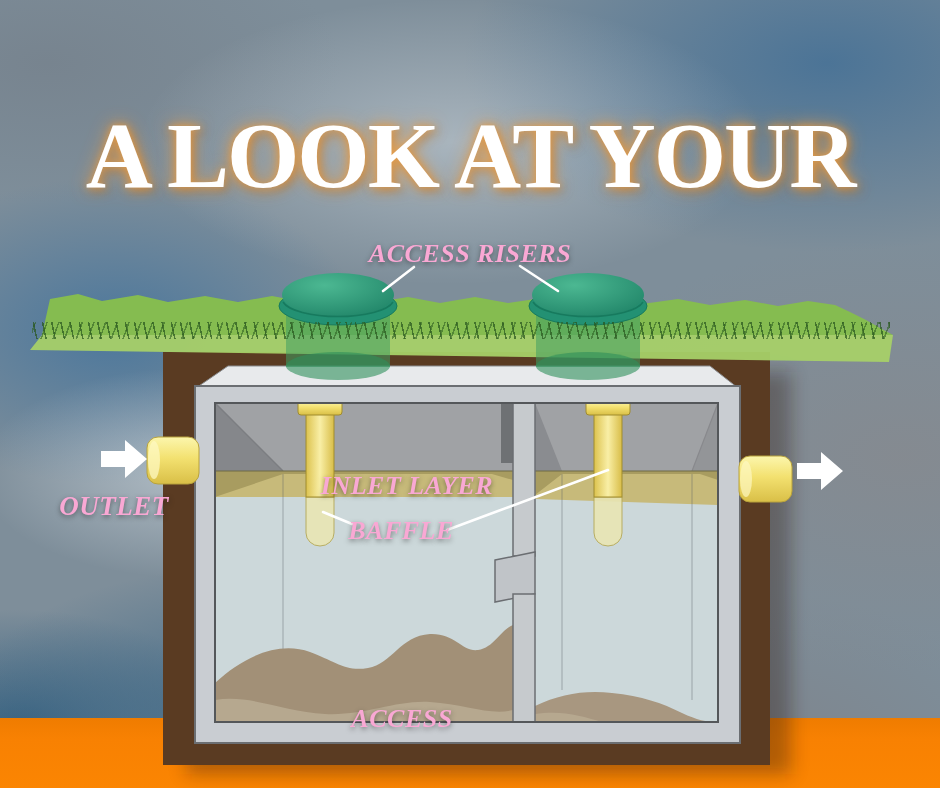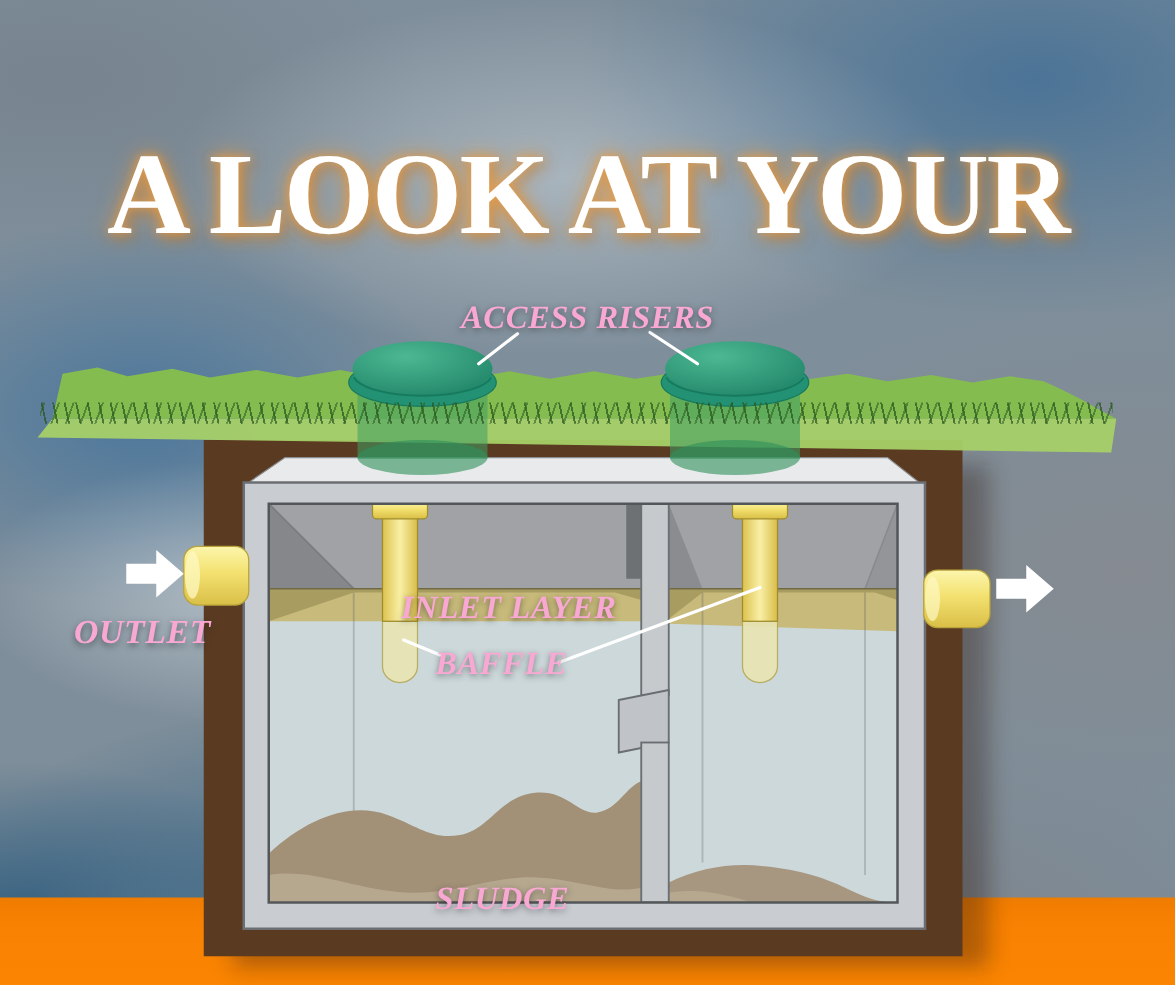--- a/index.html
+++ b/index.html
@@ -193,15 +193,15 @@
   <div class="grass-blades"></div>
 
   <h1 class="title">
     <span>A LOOK AT YOUR</span>
   </h1>
 
   <div class="dlabel lbl-access">ACCESS RISERS</div>
   <div class="dlabel lbl-inlet">OUTLET</div>
   <div class="dlabel lbl-scum">INLET LAYER</div>
   <div class="dlabel lbl-baffle">BAFFLE</div>
-  <div class="dlabel lbl-sludge">SLUDGE</div>
+  <div class="dlabel lbl-sludge">ACCESS</div>
 
 </div>
 
 </body></html>

